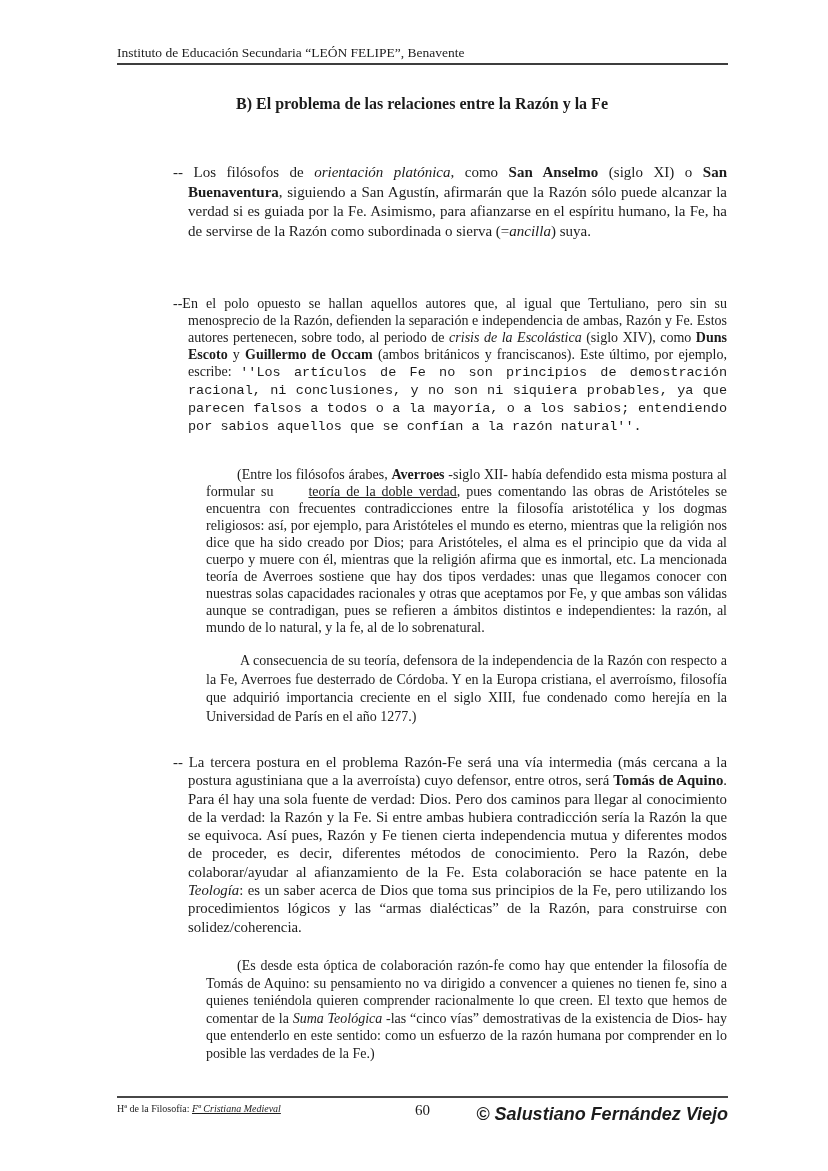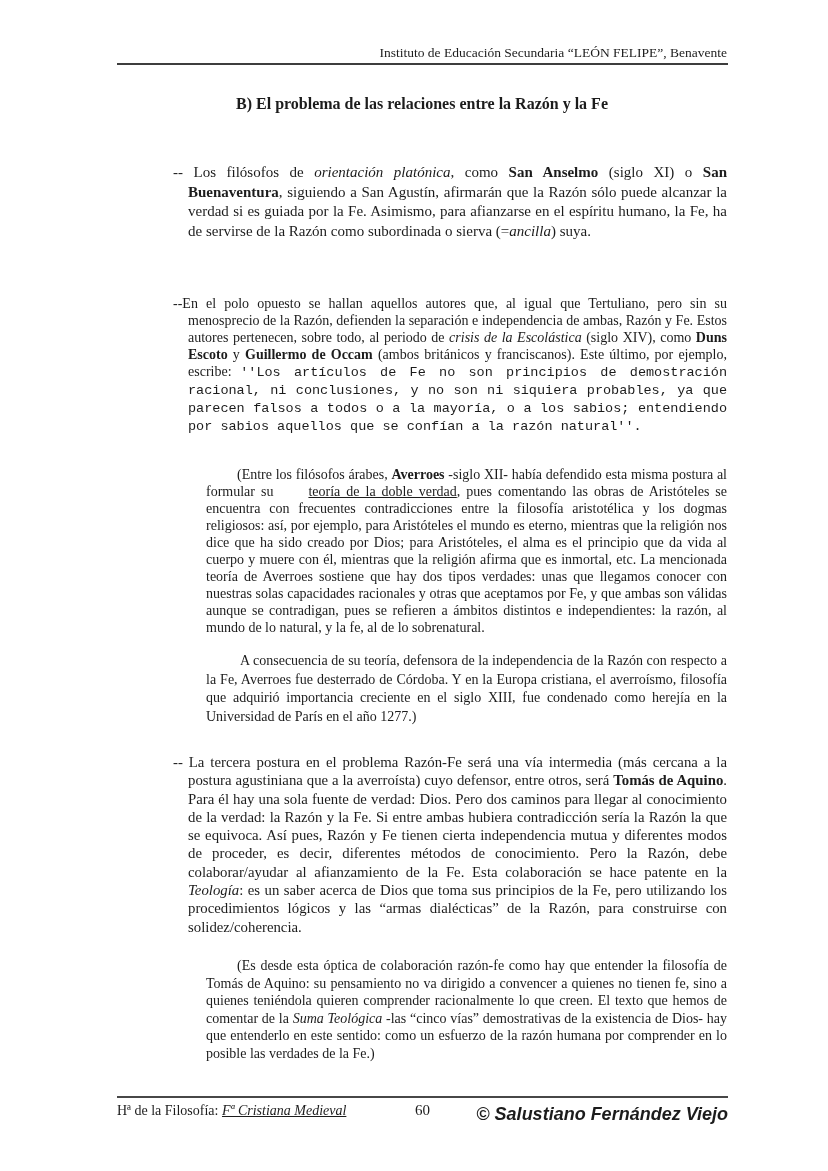--- a/index.html
+++ b/index.html
@@ -18,21 +18,21 @@
   .page {
     position: absolute;
     inset: 0;
     background: #ffffff;
   }
   .header-text {
     position: absolute;
     top: 45px;
     left: 117px;
     width: 610px;
-    text-align: right;
+    text-align: left;
     font-size: 13.5px;
     line-height: 16px;
     white-space: nowrap;
   }
   .header-rule {
     position: absolute;
     top: 63px;
     left: 117px;
     width: 611px;
     height: 0;
@@ -107,21 +107,21 @@
     top: 1096px;
     left: 117px;
     width: 611px;
     height: 32px;
     border-top: 2px solid #474747;
   }
   .footer-left {
     position: absolute;
     left: 0;
     top: 5px;
-    font-size: 14px;
+    font-size: 10px;
     white-space: nowrap;
   }
   .course-name {
     font-style: italic;
     text-decoration: underline;
   }
   .footer-page {
     position: absolute;
     left: 50%;
     transform: translateX(-50%);

